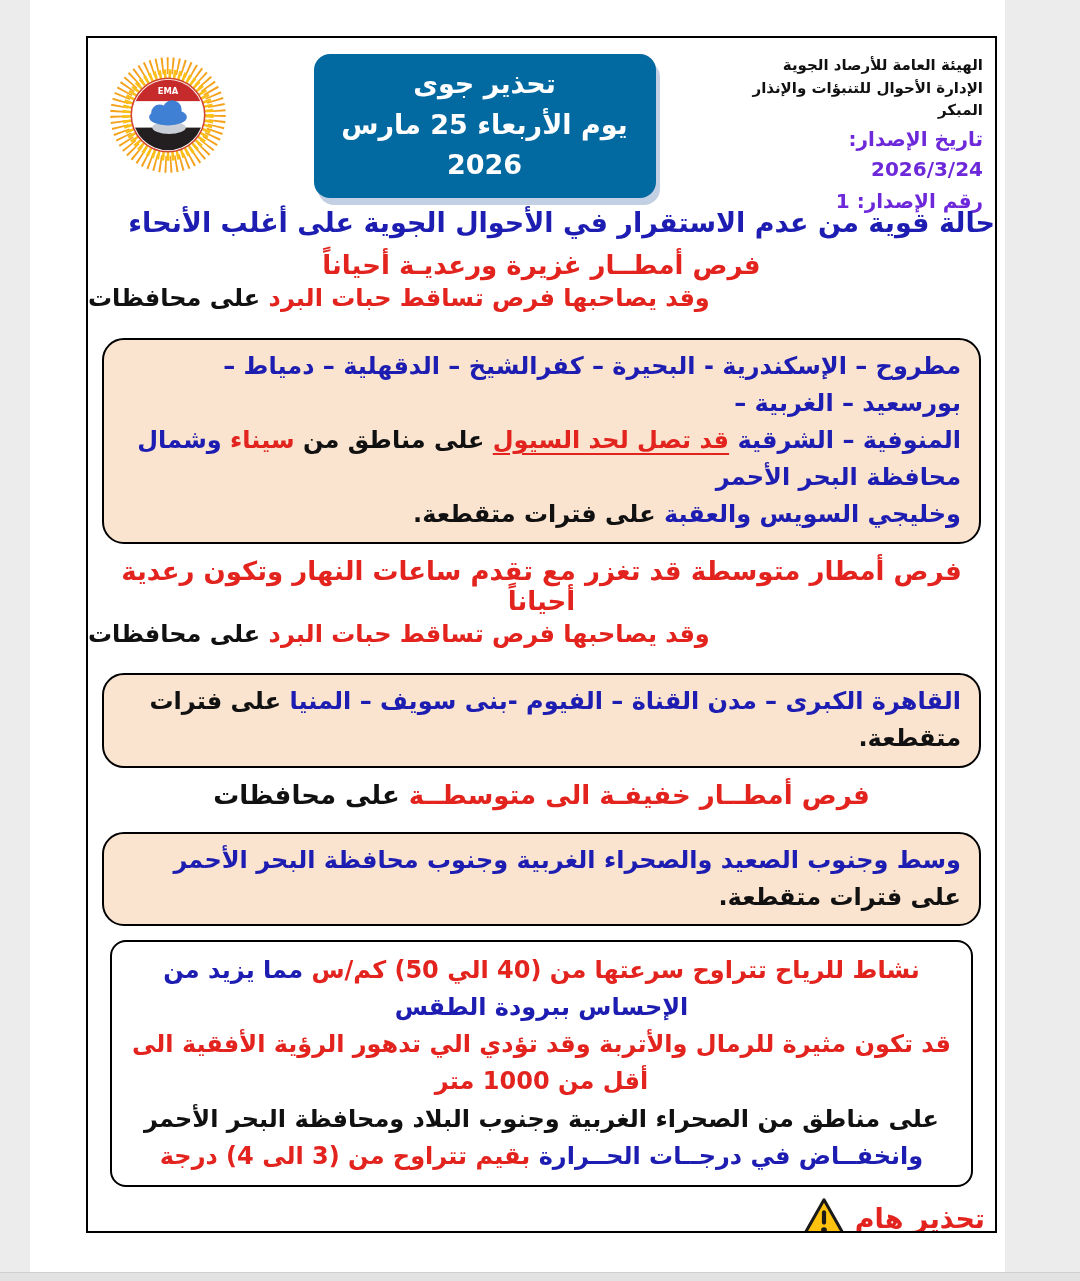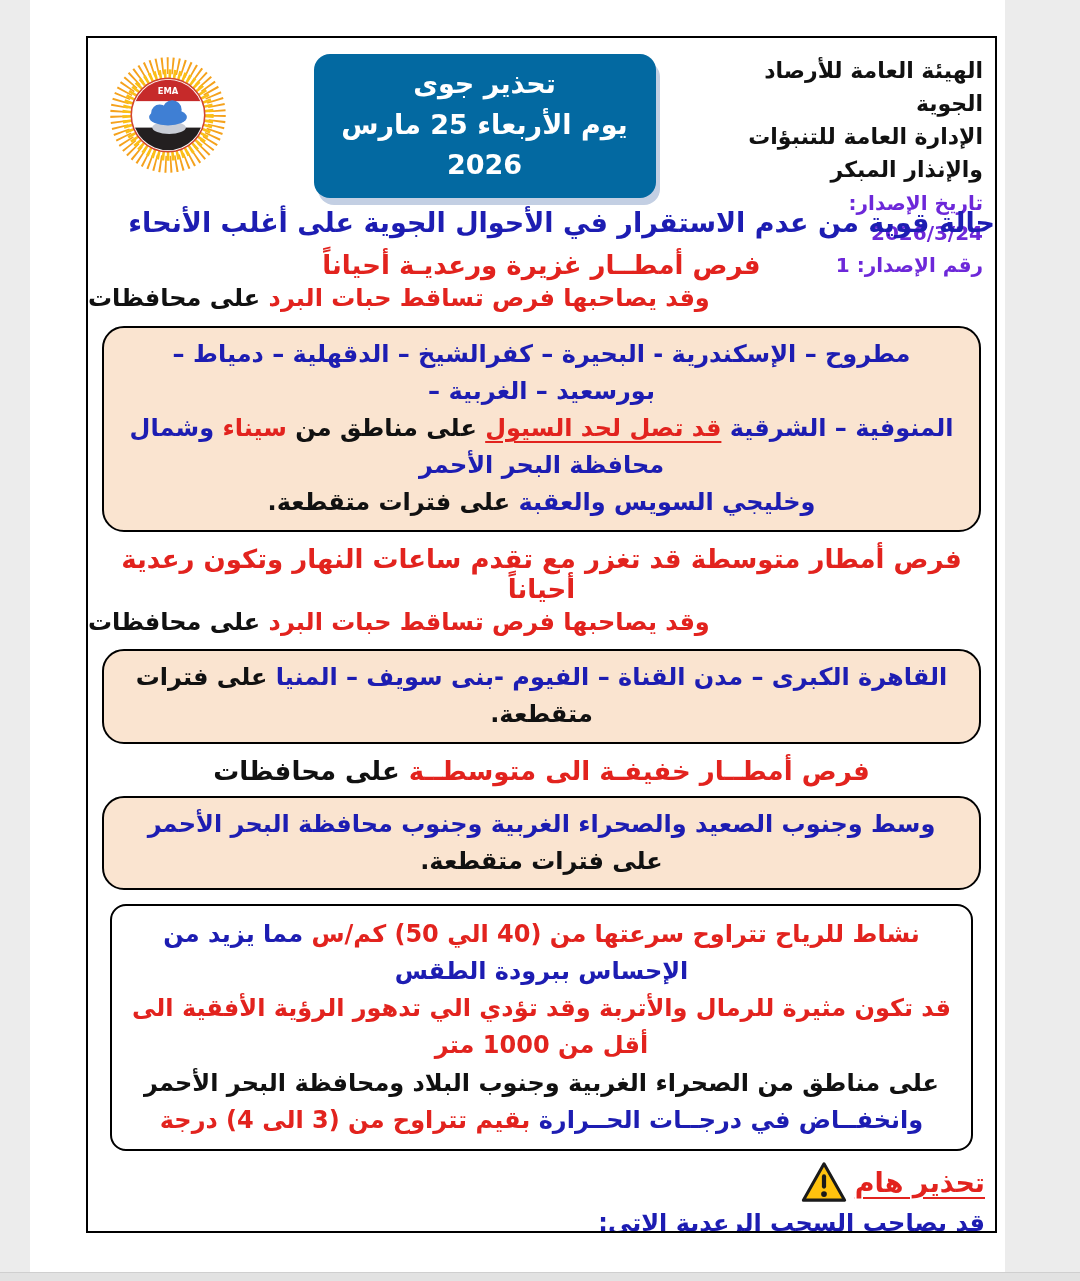--- a/index.html
+++ b/index.html
@@ -16,36 +16,36 @@
   }
   .bottombar{position:absolute;left:0;top:1272px;width:1080px;height:9px;background:#E2E2E2;border-top:1px solid #CFCFCF;}
   .frame{
     position:absolute;left:56px;top:36px;width:911px;height:1197px;
     border:2px solid #000;background:#FFFFFF;box-sizing:border-box;
     direction:rtl;overflow:hidden;
   }
   
   .hdr{display:flex;align-items:flex-start;padding:14px 12px 0 14px;height:128px;}
   .agency{width:252px;text-align:right;line-height:1.5;padding-top:2px;}
-  .agency .a{font-size:22px;font-weight:700;color:#111;}
+  .agency .a{font-size:15px;font-weight:700;color:#111;}
   .agency .d{font-size:20px;font-weight:700;color:#6d28d9;margin-top:2px;}
   .titlebox{
     margin:2px auto 0;width:330px;padding:10px 6px 12px;
     background:#0369a1;border-radius:16px;
     box-shadow:4px 7px 0 #C3CFE3;
     color:#fff;font-weight:700;font-size:27px;line-height:1.5;text-align:center;
   }
   .logo{width:132px;height:126px;margin-right:4px;flex:0 0 auto;}
   .headline{margin-top:27px;font-size:27px;font-weight:700;color:#1D1DB2;text-align:right;padding-left:20px;}
   .redhead{margin-top:12px;font-size:26px;font-weight:700;color:#E2231E;text-align:center;}
   .mixline{margin-top:2px;font-size:24px;font-weight:700;text-align:left;line-height:1.4;}
   .peachbox{
-    margin:10px 14px 0;padding:8px 18px;
+    margin:22px 14px 0;padding:8px 18px;
     background:#FAE4D0;border:2px solid #000;border-radius:22px;
-    font-size:24px;font-weight:700;text-align:center;line-height:1.55;
+    font-size:24px;font-weight:700;line-height:1.55;
   }
   .windbox{
     margin:14px 22px 0;padding:10px 6px;
     background:#FFFFFF;border:2.5px solid #000;border-radius:16px;
     font-size:24px;font-weight:700;text-align:center;line-height:1.55;
   }
   
   .warnrow{display:flex;align-items:center;justify-content:flex-start;gap:8px;padding:10px 10px 0 0;}
   .warntitle{
     font-size:27px;font-weight:700;color:#E2231E;
@@ -59,21 +59,21 @@
 </head>
 <body>
 
 <div class="stage">
   <div class="page">
     <div class="frame">
 
       <div class="hdr">
         <div class="agency">
           <div class="a">الهيئة العامة للأرصاد الجوية</div>
-          <div class="a">الإدارة العامة للتنبؤات والإنذار المبكر</div>
+          <div class="a">الإدارة الأحوال للتنبؤات والإنذار المبكر</div>
           <div class="d">تاريخ الإصدار: 2026/3/24</div>
           <div class="d">رقم الإصدار: 1</div>
         </div>
 
         <div class="titlebox">
           <div>تحذير جوى</div>
           <div>يوم الأربعاء 25 مارس 2026</div>
         </div>
 
         <div class="logo">

